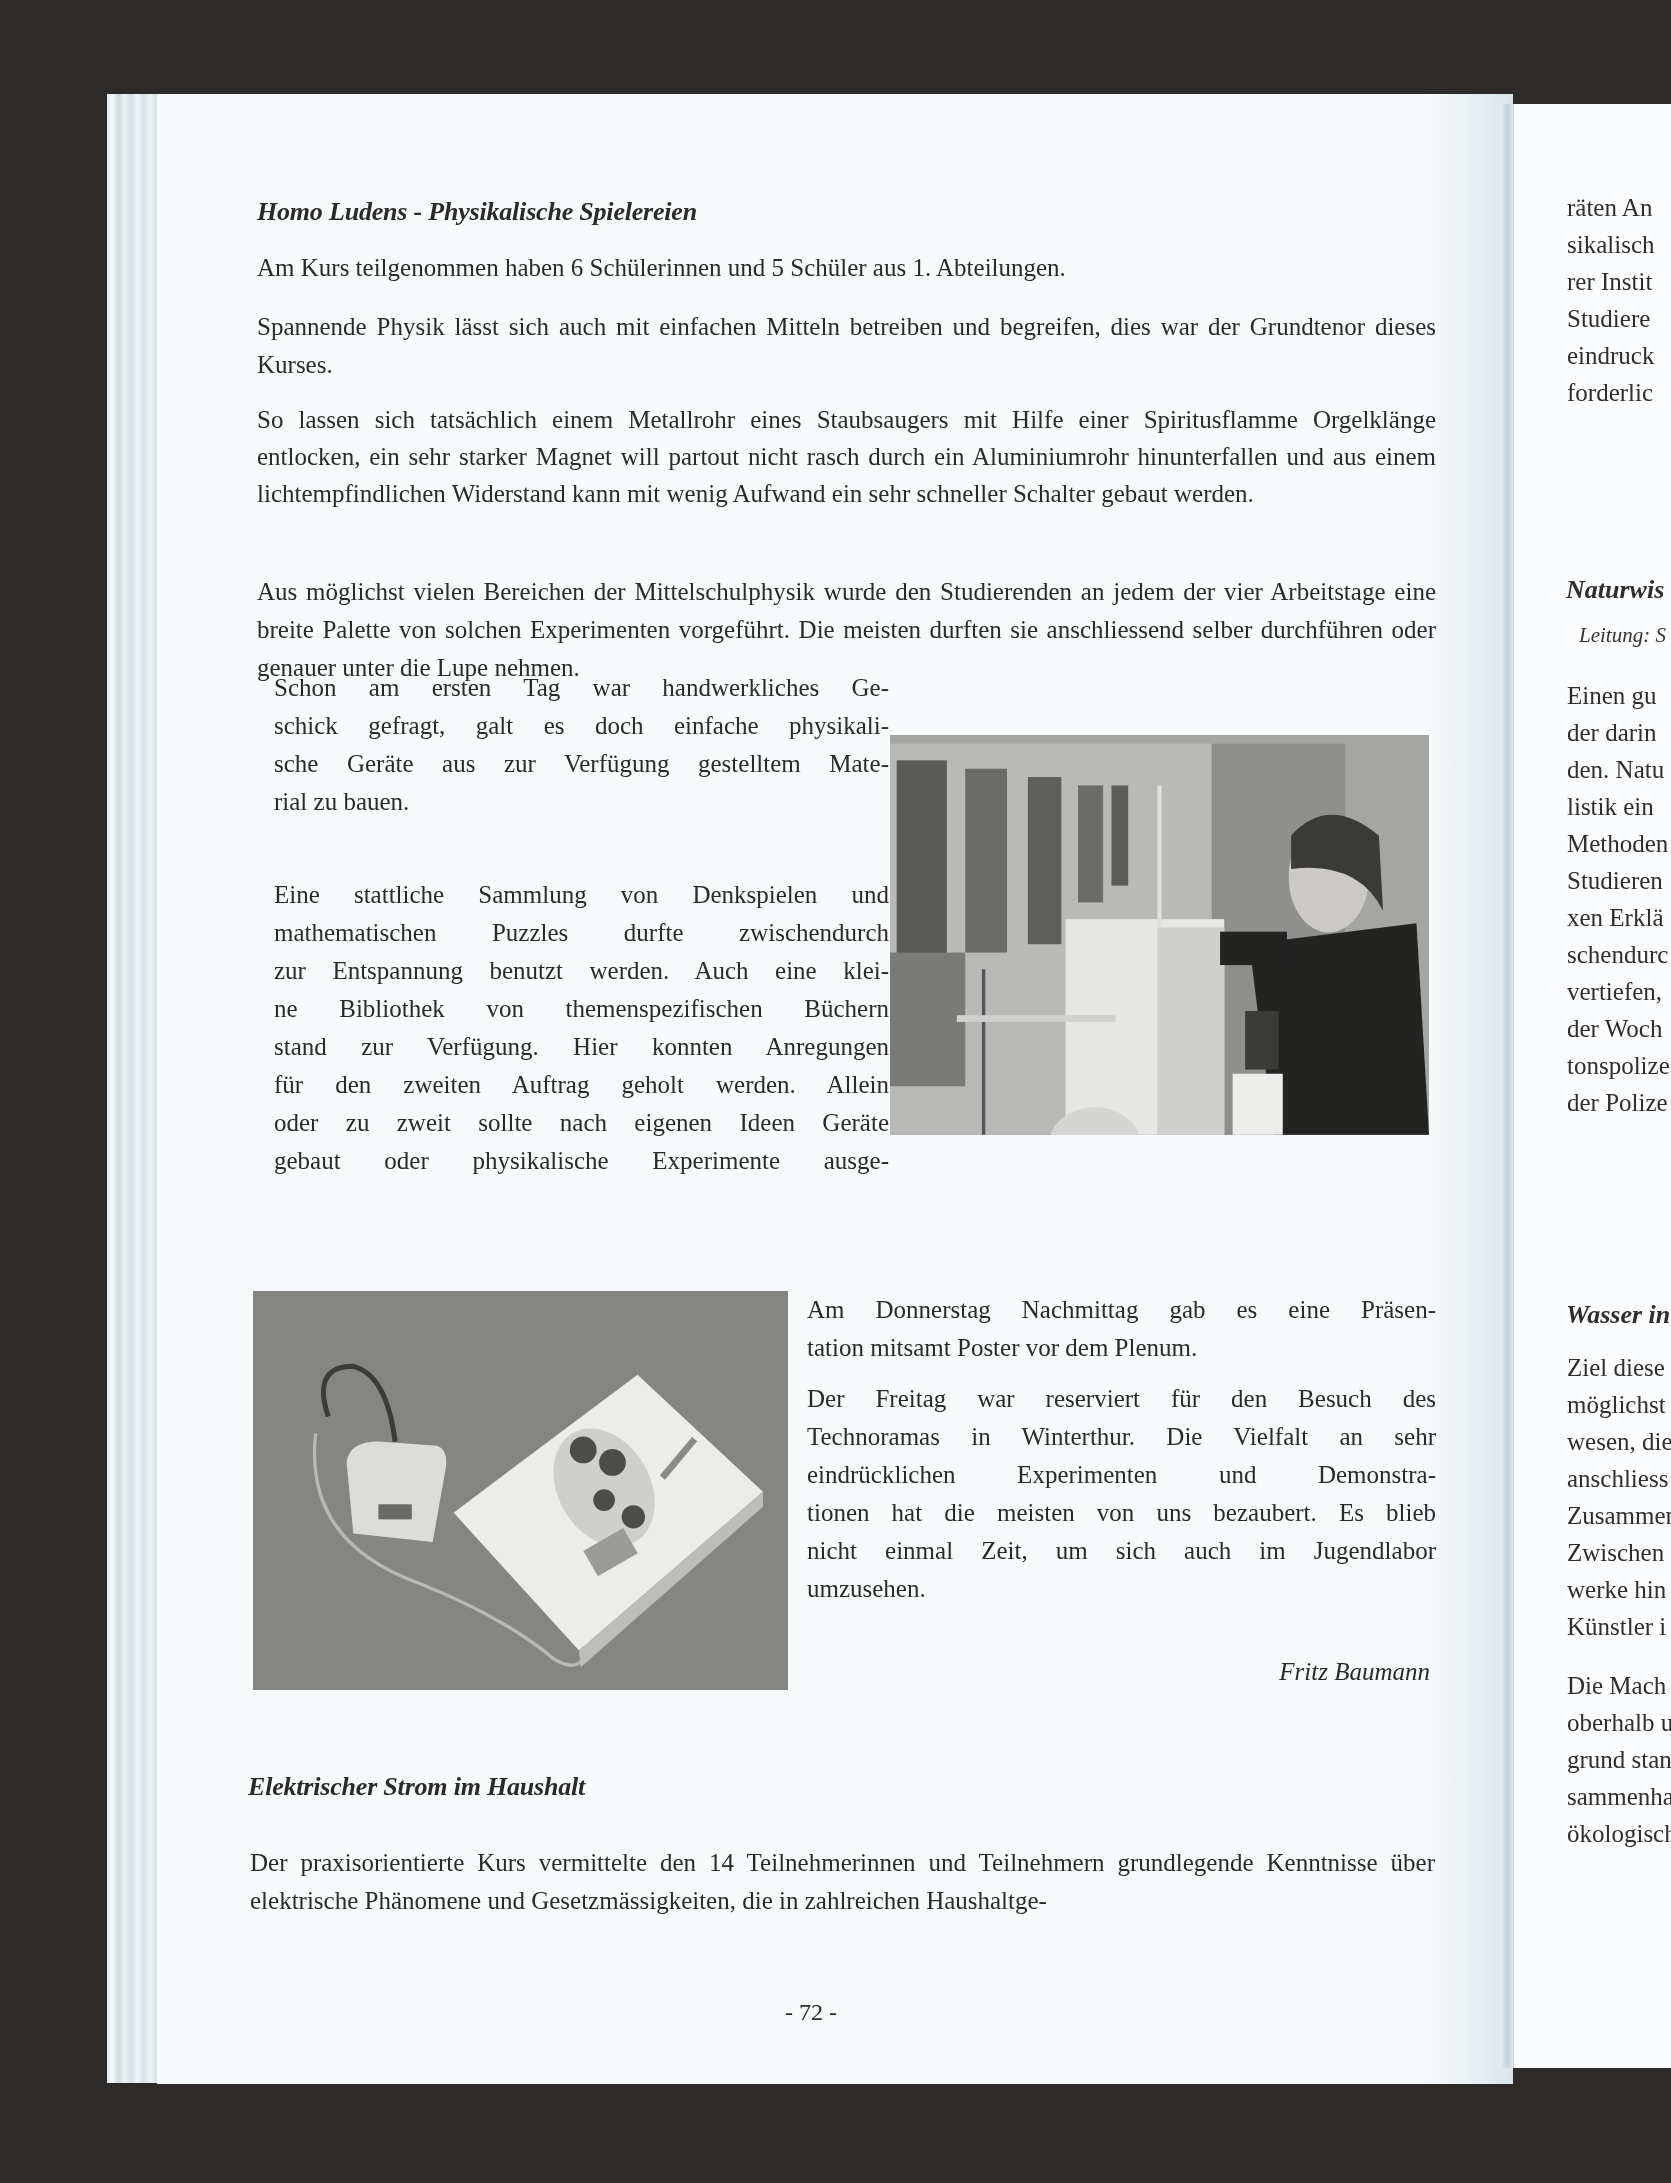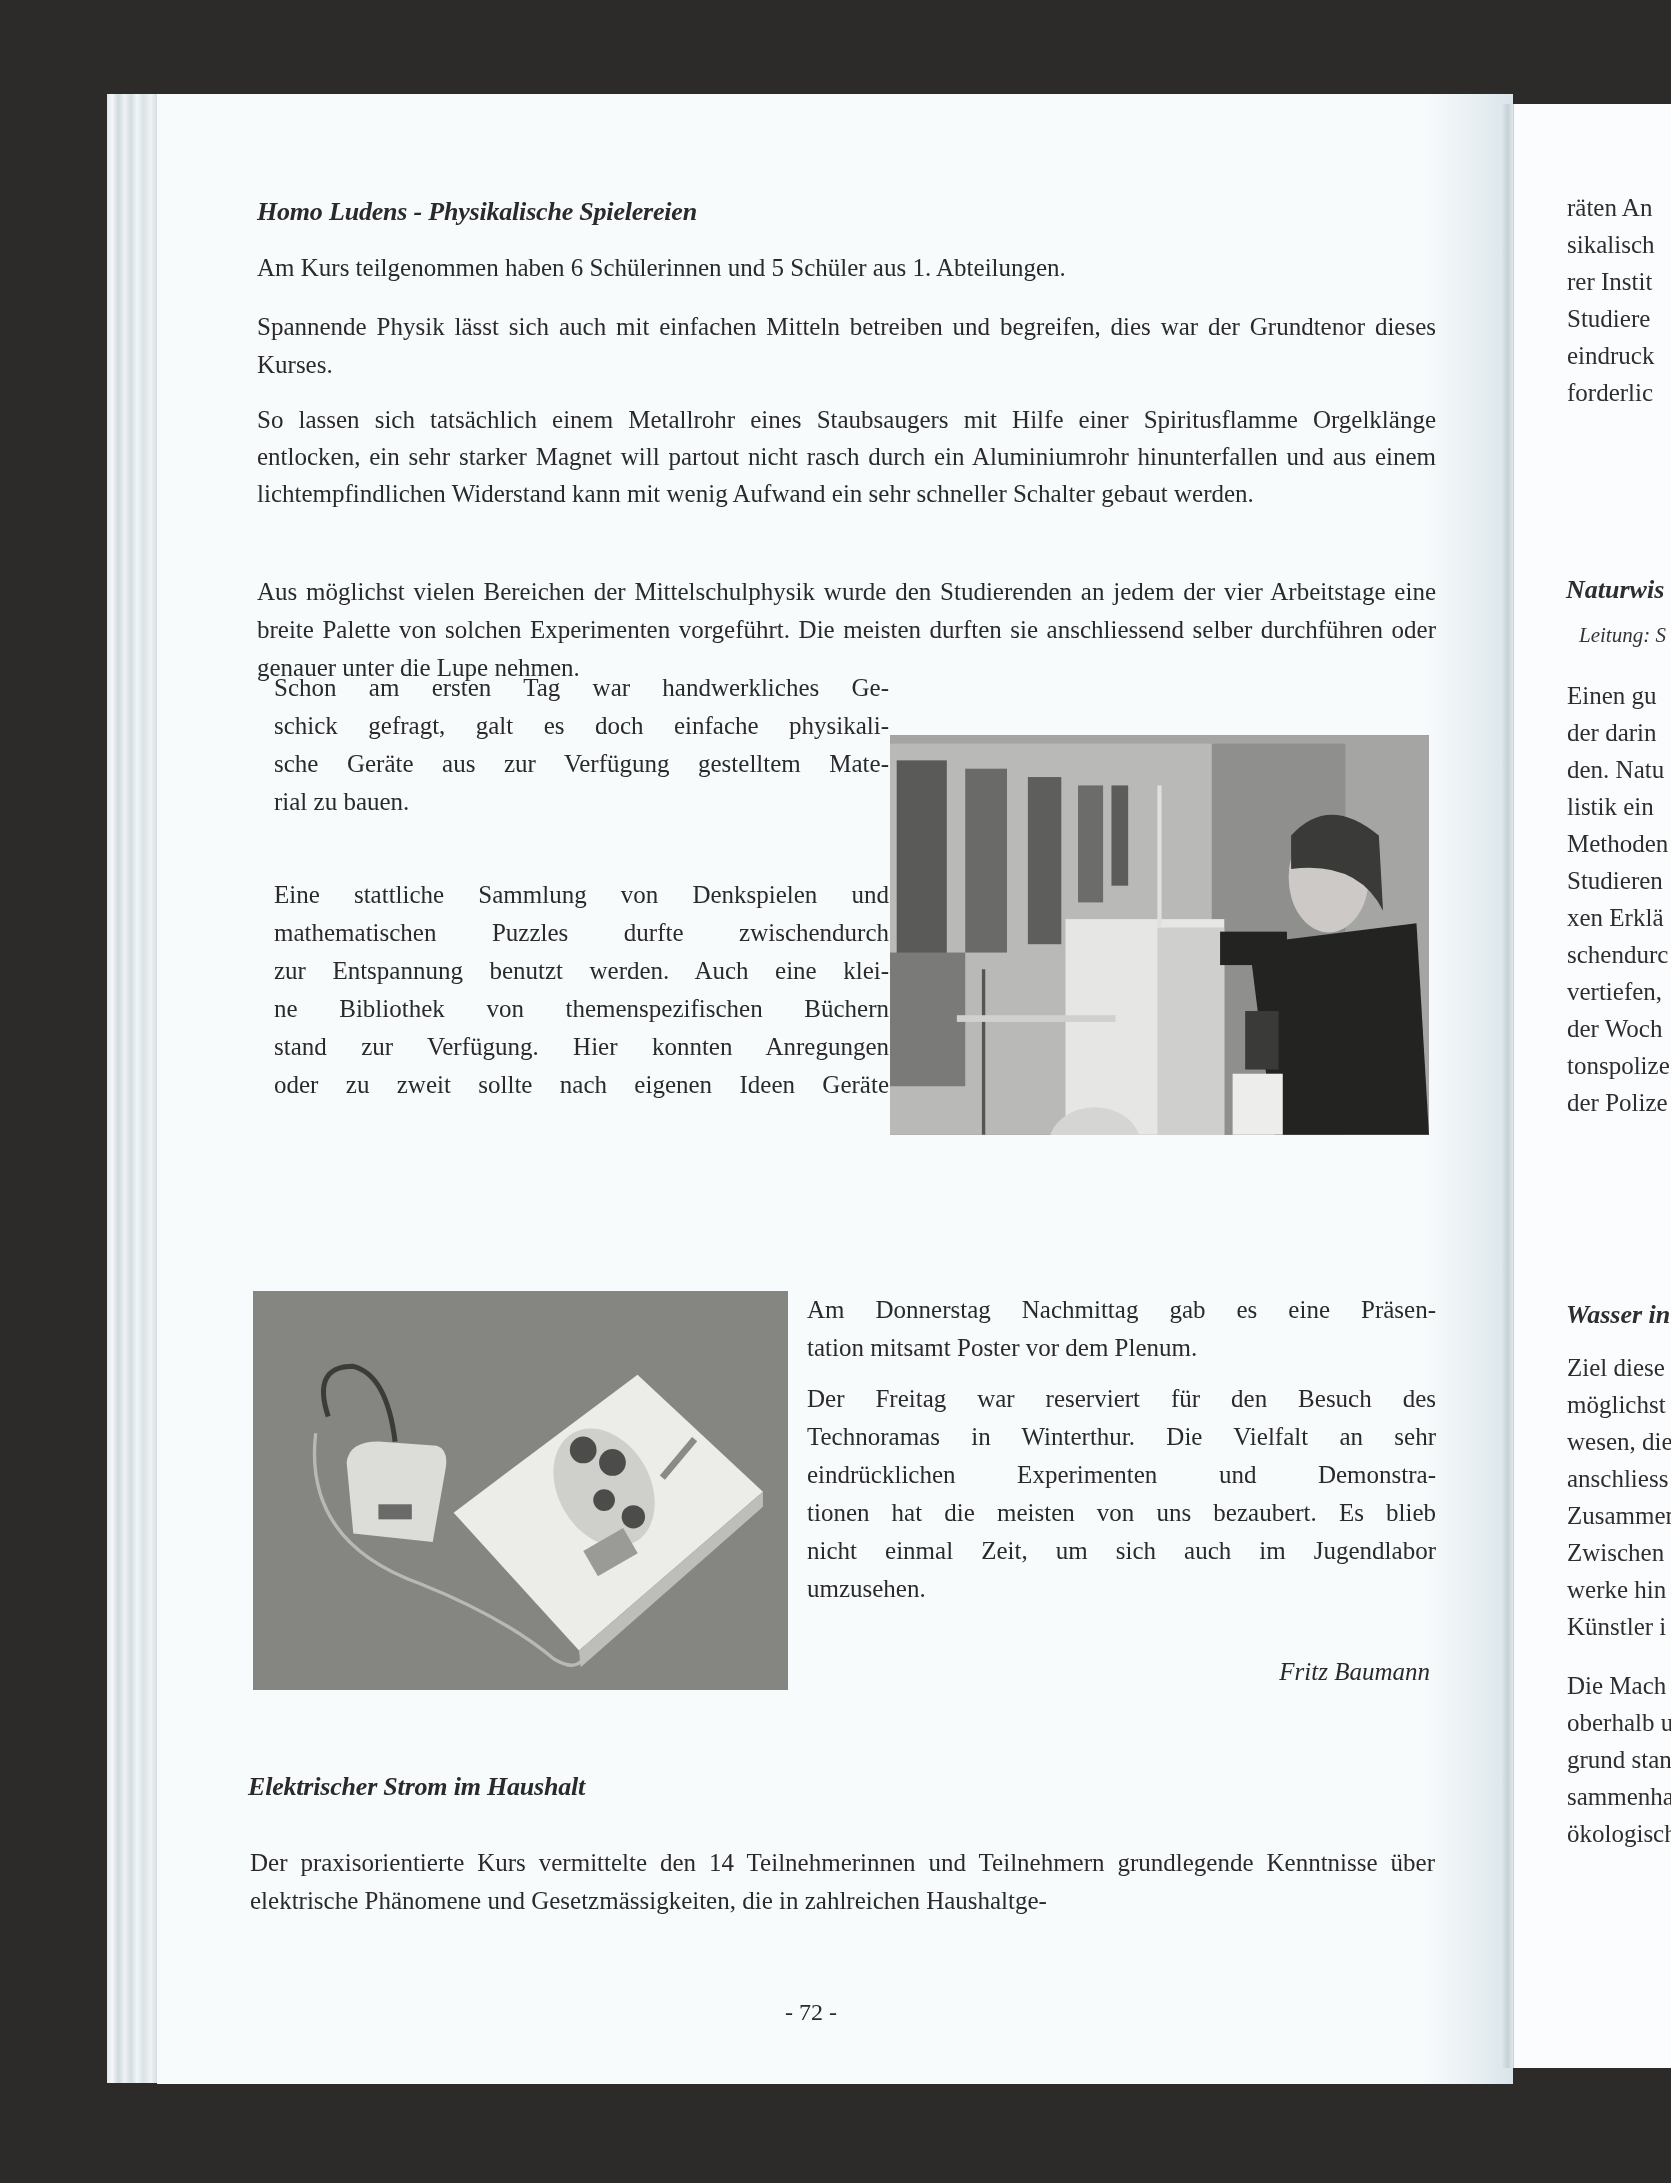--- a/index.html
+++ b/index.html
@@ -72,21 +72,23 @@
   <p class="justify-last">schick gefragt, galt es doch einfache physikali-</p>
   <p class="justify-last">sche Geräte aus zur Verfügung gestelltem Mate-</p>
   <p>rial zu bauen.</p>
 </div>
 <div class="txt col-left" style="top:876px;">
   <p class="justify-last">Eine stattliche Sammlung von Denkspielen und</p>
   <p class="justify-last">mathematischen Puzzles durfte zwischendurch</p>
   <p class="justify-last">zur Entspannung benutzt werden. Auch eine klei-</p>
   <p class="justify-last">ne Bibliothek von themenspezifischen Büchern</p>
   <p class="justify-last">stand zur Verfügung. Hier konnten Anregungen</p>
+  <p class="justify-last">für den zweiten Auftrag geholt werden. Allein</p>
   <p class="justify-last">oder zu zweit sollte nach eigenen Ideen Geräte</p>
+  <p class="justify-last">gebaut oder physikalische Experimente ausge-</p>
 </div>
 <div class="txt full" style="top:1184px;">
 </div>
 
 <div class="photo photo1">
   <svg width="539" height="400" viewBox="0 0 645 478">
     <rect x="0" y="0" width="645" height="478" fill="#a5a5a3"></rect>
 
     <rect x="0" y="10" width="390" height="468" fill="#b9b9b7"></rect>
     <rect x="8" y="30" width="60" height="260" fill="#5a5a58"></rect>

